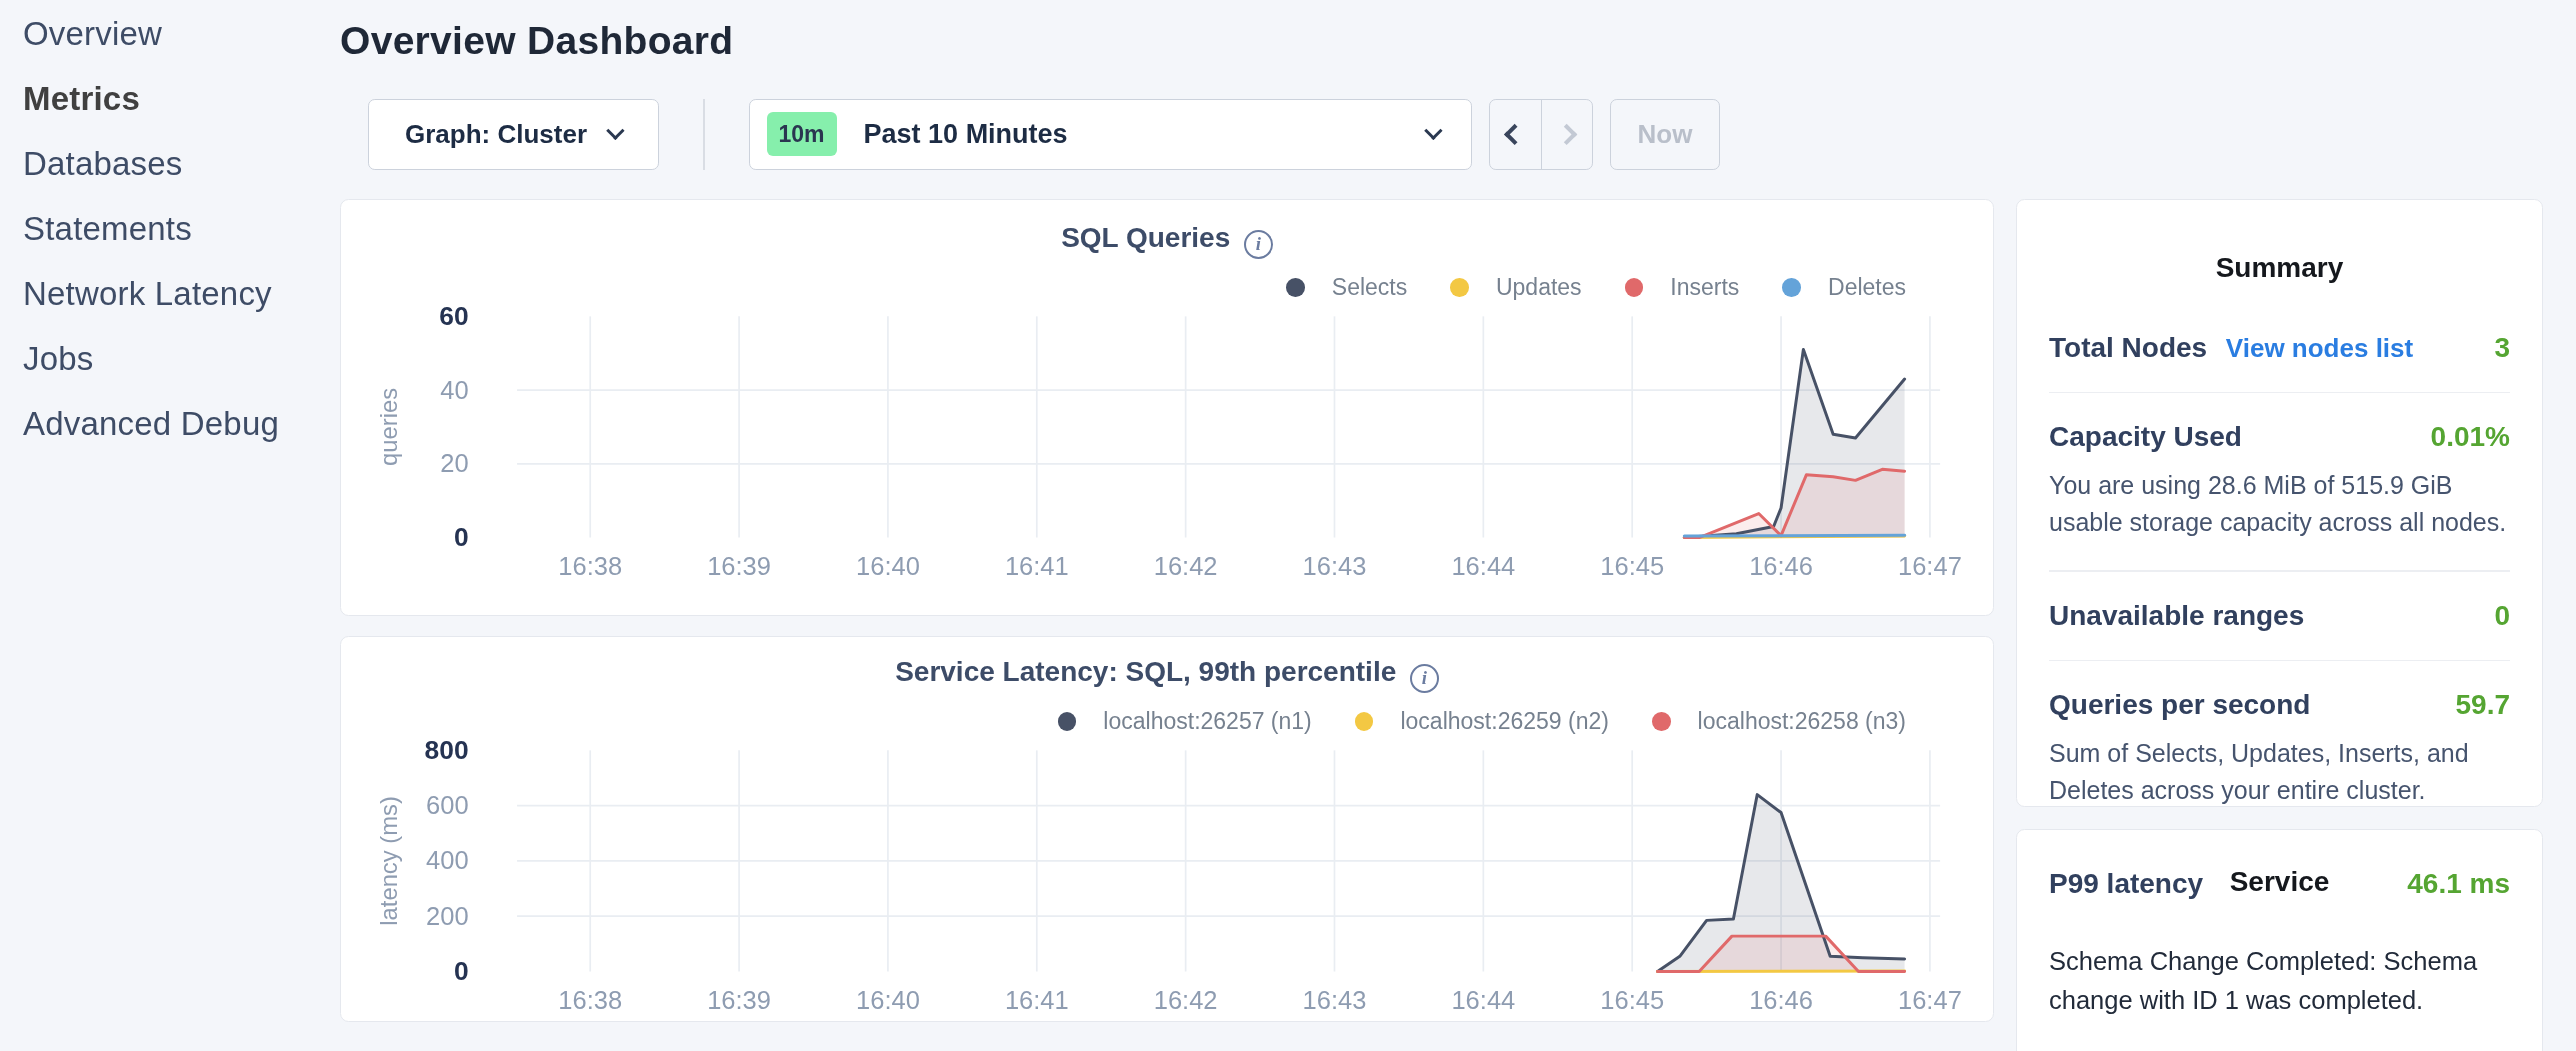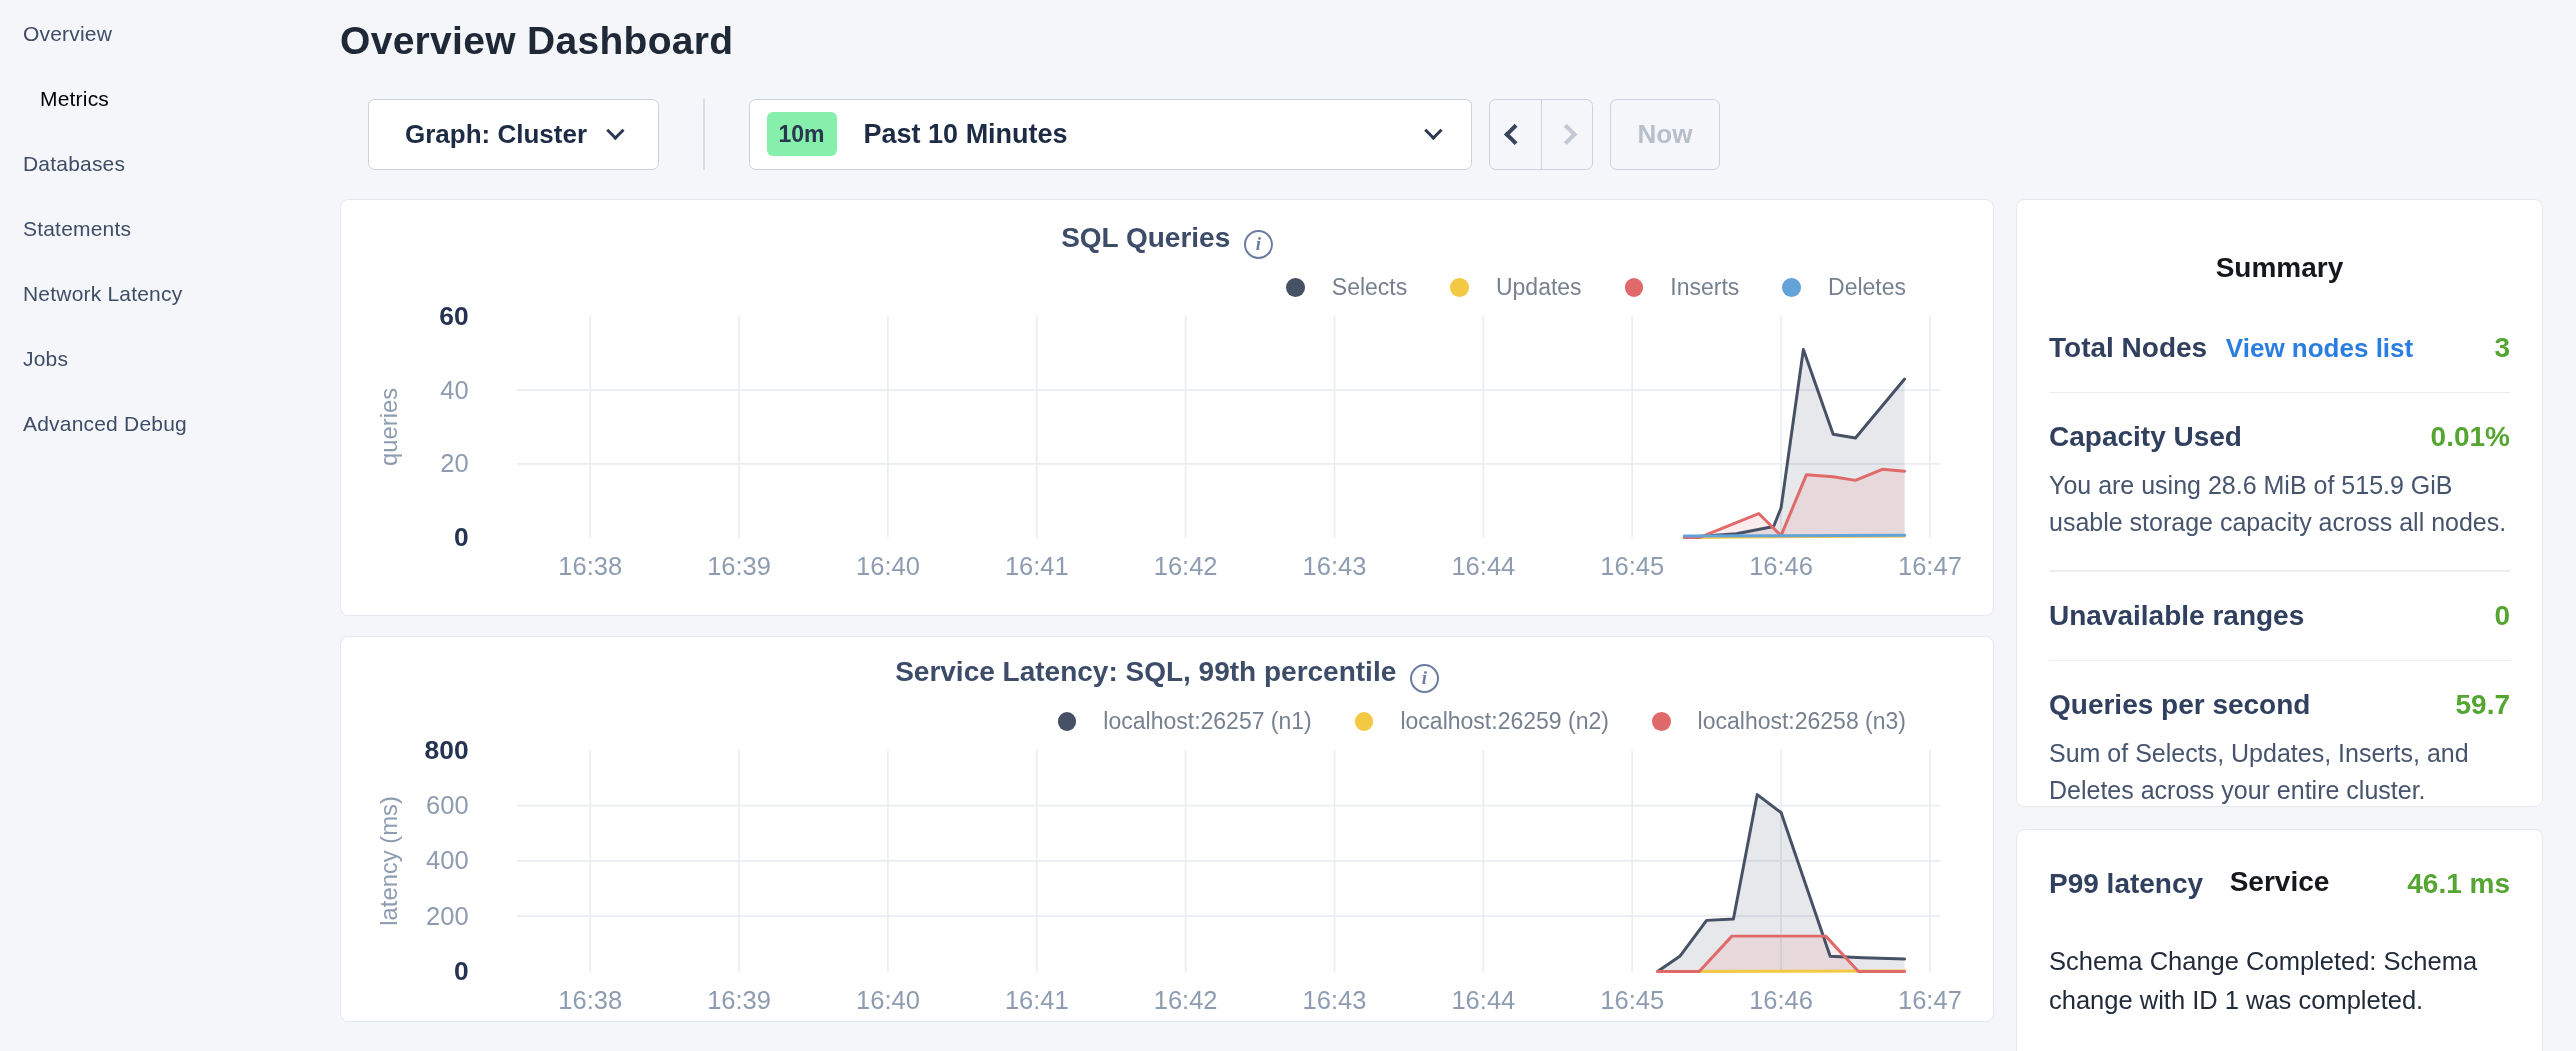--- a/index.html
+++ b/index.html
@@ -7,23 +7,23 @@
   body {
     background:#f4f6fa;
     font-family:"Liberation Sans", sans-serif;
     color:#202b3d;
     position:relative;
   }
   
   .sidebar { position:absolute; left:0; top:0; width:340px; padding-top:1.7px; }
   .nav-item {
     height:65px; display:flex; align-items:center; padding-left:23px;
-    font-size:21px; color:#3e4c66; cursor:pointer; letter-spacing:0.2px;
-  }
-  .nav-item.active { color:#000000; font-weight:400;margin-left:17px; }
+    font-size:33px; color:#3e4c66; cursor:pointer; letter-spacing:0.2px;
+  }
+  .nav-item.active { color:#404040; font-weight:700; }
   
   .main { position:absolute; left:340px; top:0; width:2204px; }
   h1.page-title { font-size:39px; font-weight:600; color:#1f2837; margin-top:18.7px; letter-spacing:0.3px; }
   
   .controls { display:flex; align-items:flex-start; margin-top:36px; height:57px;padding-left:28px; }
   .btn {
     height:71px; border:1.7px solid #ccd2dc; border-radius:6.8px; background:#fff;
     display:flex; align-items:center; font-size:26px; font-weight:700; color:#1d2c44;
     cursor:pointer;
   }

